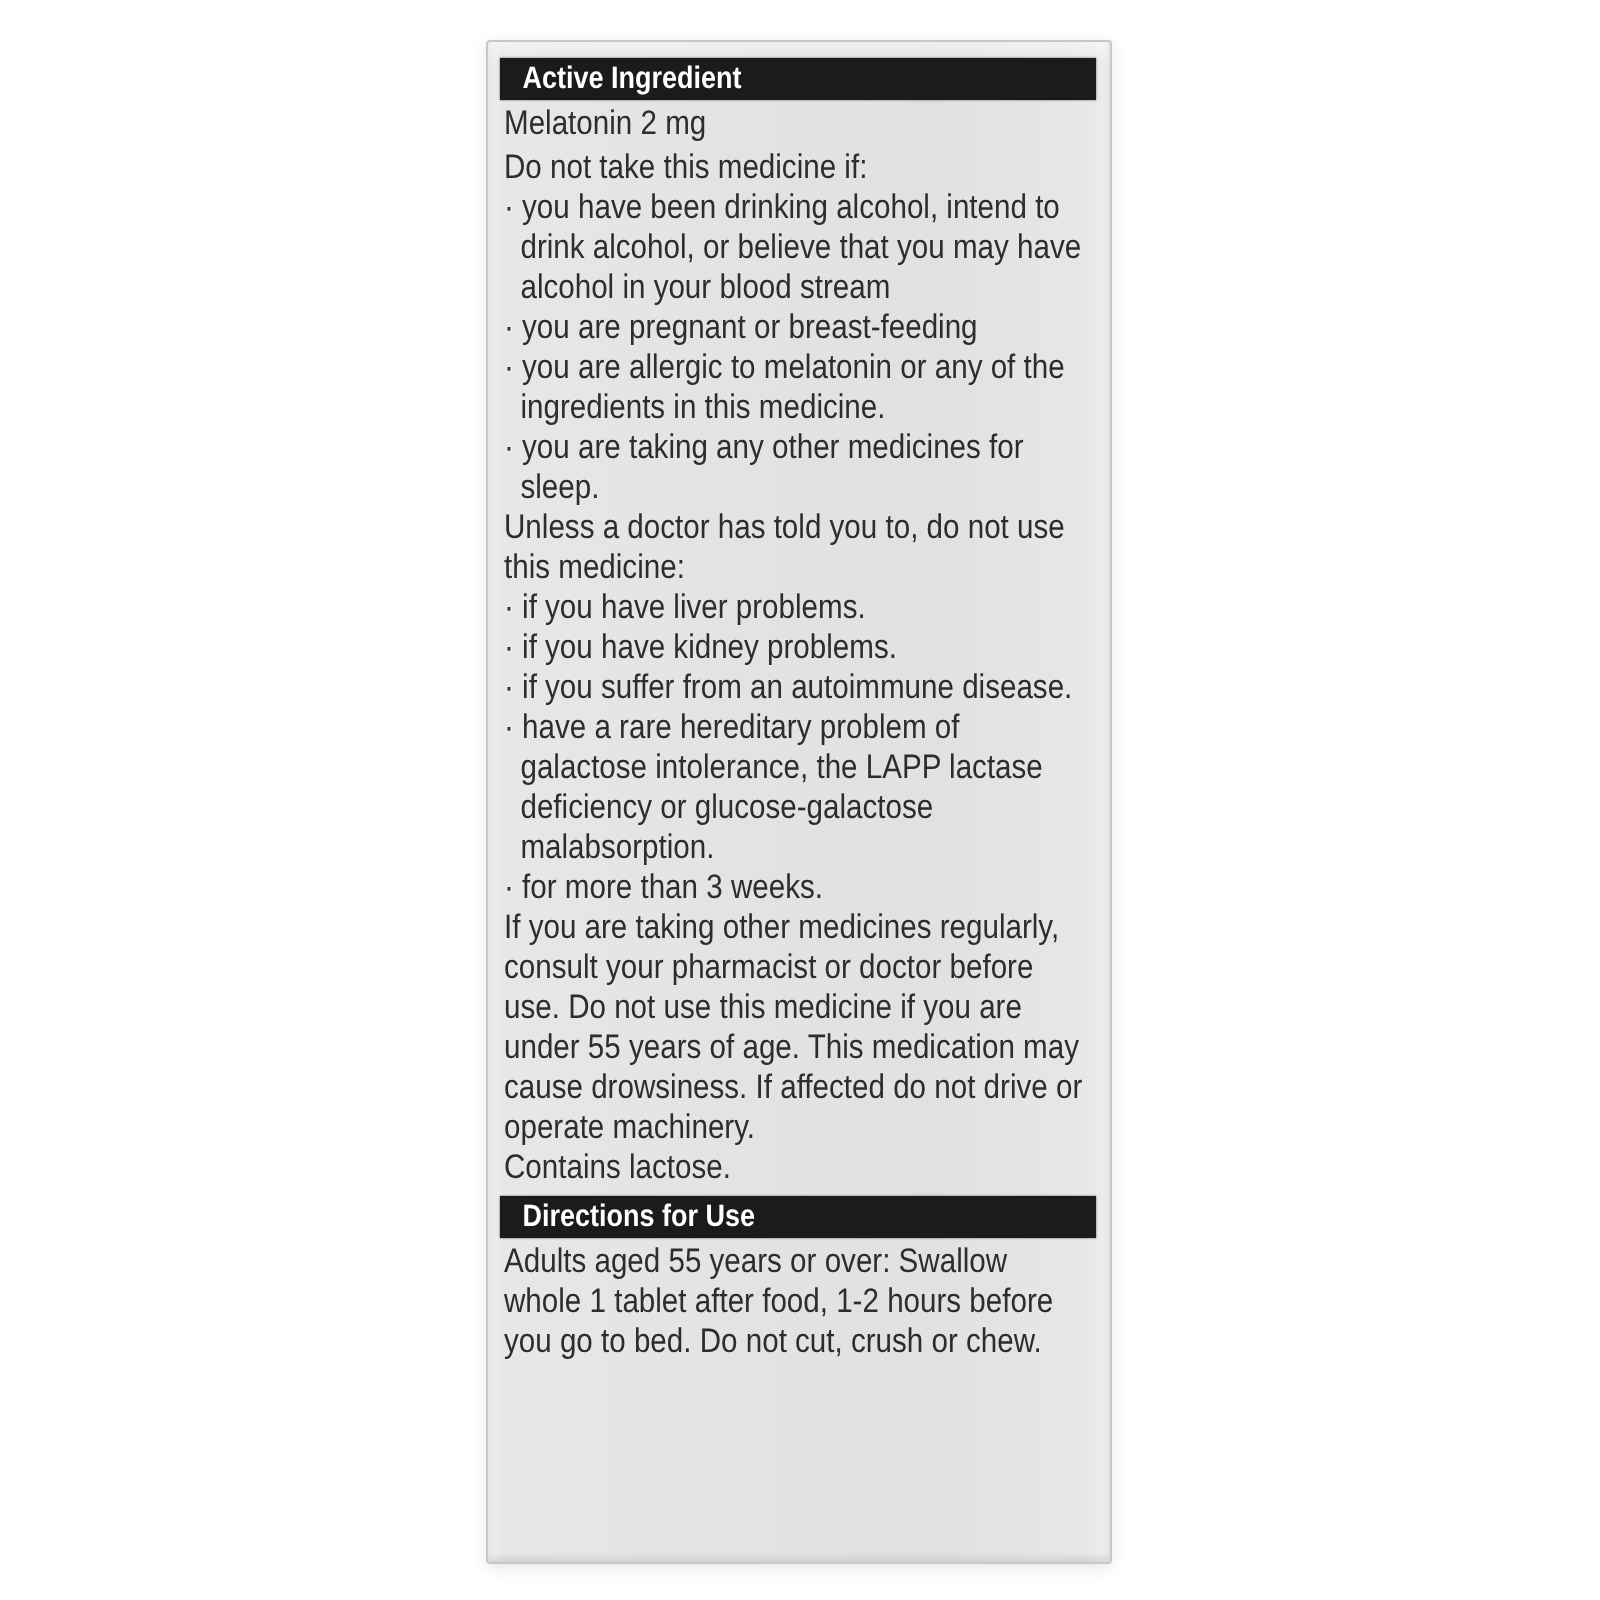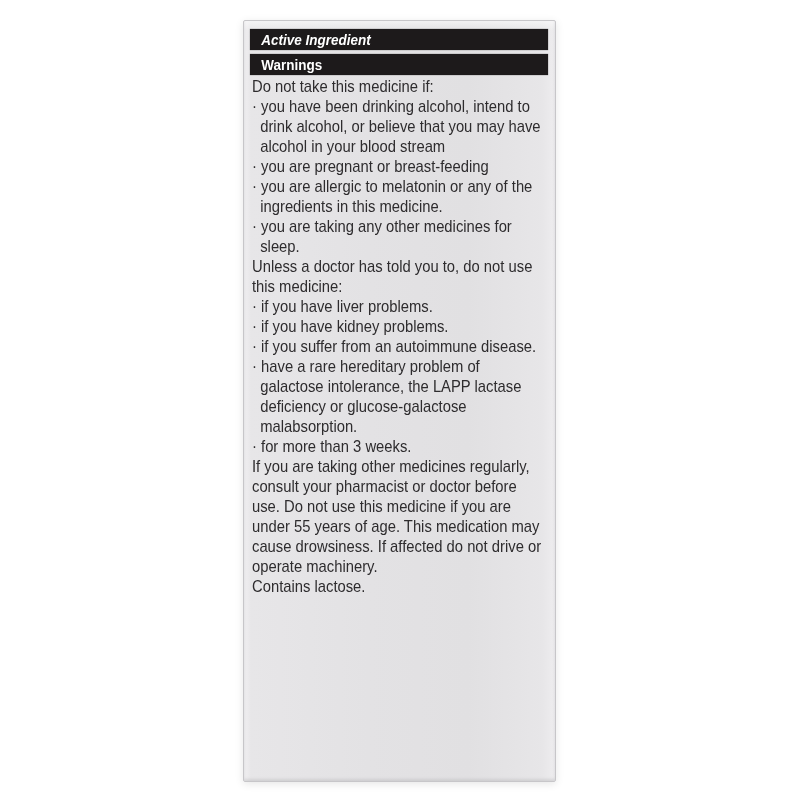--- a/index.html
+++ b/index.html
@@ -36,21 +36,21 @@
     padding-top: 7px;
     overflow: hidden;
   }
   section { display: block; }
   .bar {
     height: 21px;
     margin: 4px 7px 2px 6px;
     background: #1d1a1b;
     box-shadow: 0 0 1px rgba(0,0,0,0.6);
   }
-  section:first-of-type .bar { margin-top: 1px; font-style: italic; }
+  section:first-of-type .bar { margin-top: 1px; }
   .bar-text {
     display: inline-block;
     transform: scaleX(0.87);
     transform-origin: 0 50%;
     color: #ffffff;
     font-weight: bold;
     font-size: 15.5px;
     line-height: 21px;
     padding-left: 13px;
     white-space: pre;
@@ -71,29 +71,29 @@
 </head>
 <body>
 
 <div class="stage">
   <div class="panel">
 
     <section>
       <div class="bar">
         <span class="bar-text">Active Ingredient</span>
       </div>
+      <div class="sec-body">
+        <span class="body-text">Melatonin 2 mg</span>
+      </div>
     </section>
 
     <section>
     </section>
 
     <section>
-      <div class="bar">
-        <span class="bar-text">Warnings</span>
-      </div>
       <div class="sec-body">
         <span class="body-text">Do not take this medicine if:
 · you have been drinking alcohol, intend to
   drink alcohol, or believe that you may have
   alcohol in your blood stream
 · you are pregnant or breast-feeding
 · you are allergic to melatonin or any of the
   ingredients in this medicine.
 · you are taking any other medicines for
   sleep.
@@ -110,15 +110,25 @@
 If you are taking other medicines regularly,
 consult your pharmacist or doctor before
 use. Do not use this medicine if you are
 under 55 years of age. This medication may
 cause drowsiness. If affected do not drive or
 operate machinery.
 Contains lactose.</span>
       </div>
     </section>
 
+    <section>
+      <div class="bar">
+        <span class="bar-text">Directions for Use</span>
+      </div>
+      <div class="sec-body">
+        <span class="body-text">Adults aged 55 years or over: Swallow
+whole 1 tablet after food, 1-2 hours before
+you go to bed. Do not cut, crush or chew.</span>
+      </div>
+    </section>
 
   </div>
 </div>
 
 </body></html>

